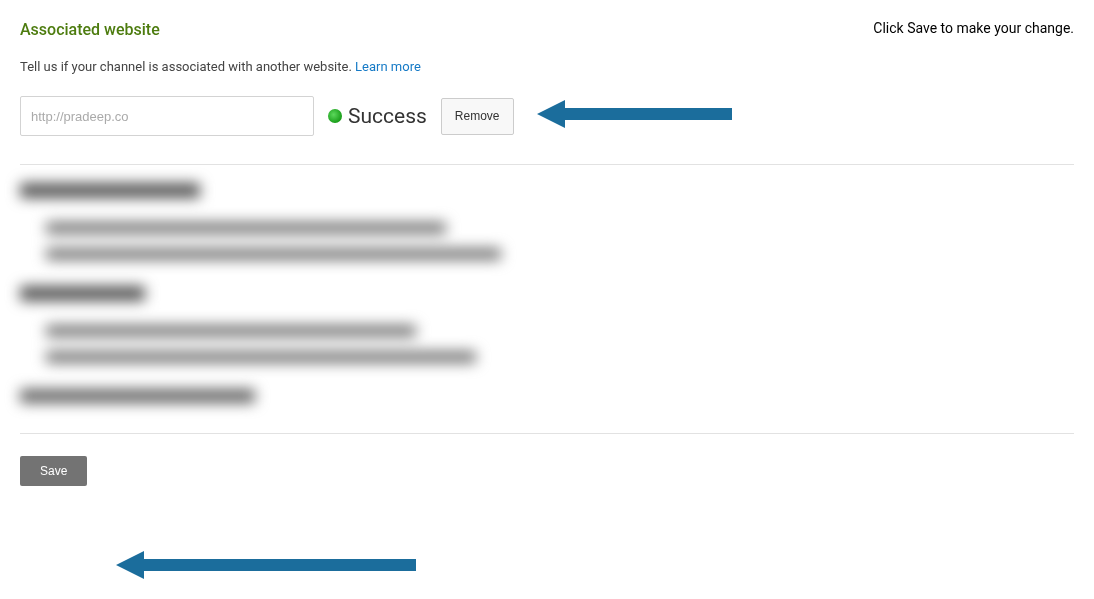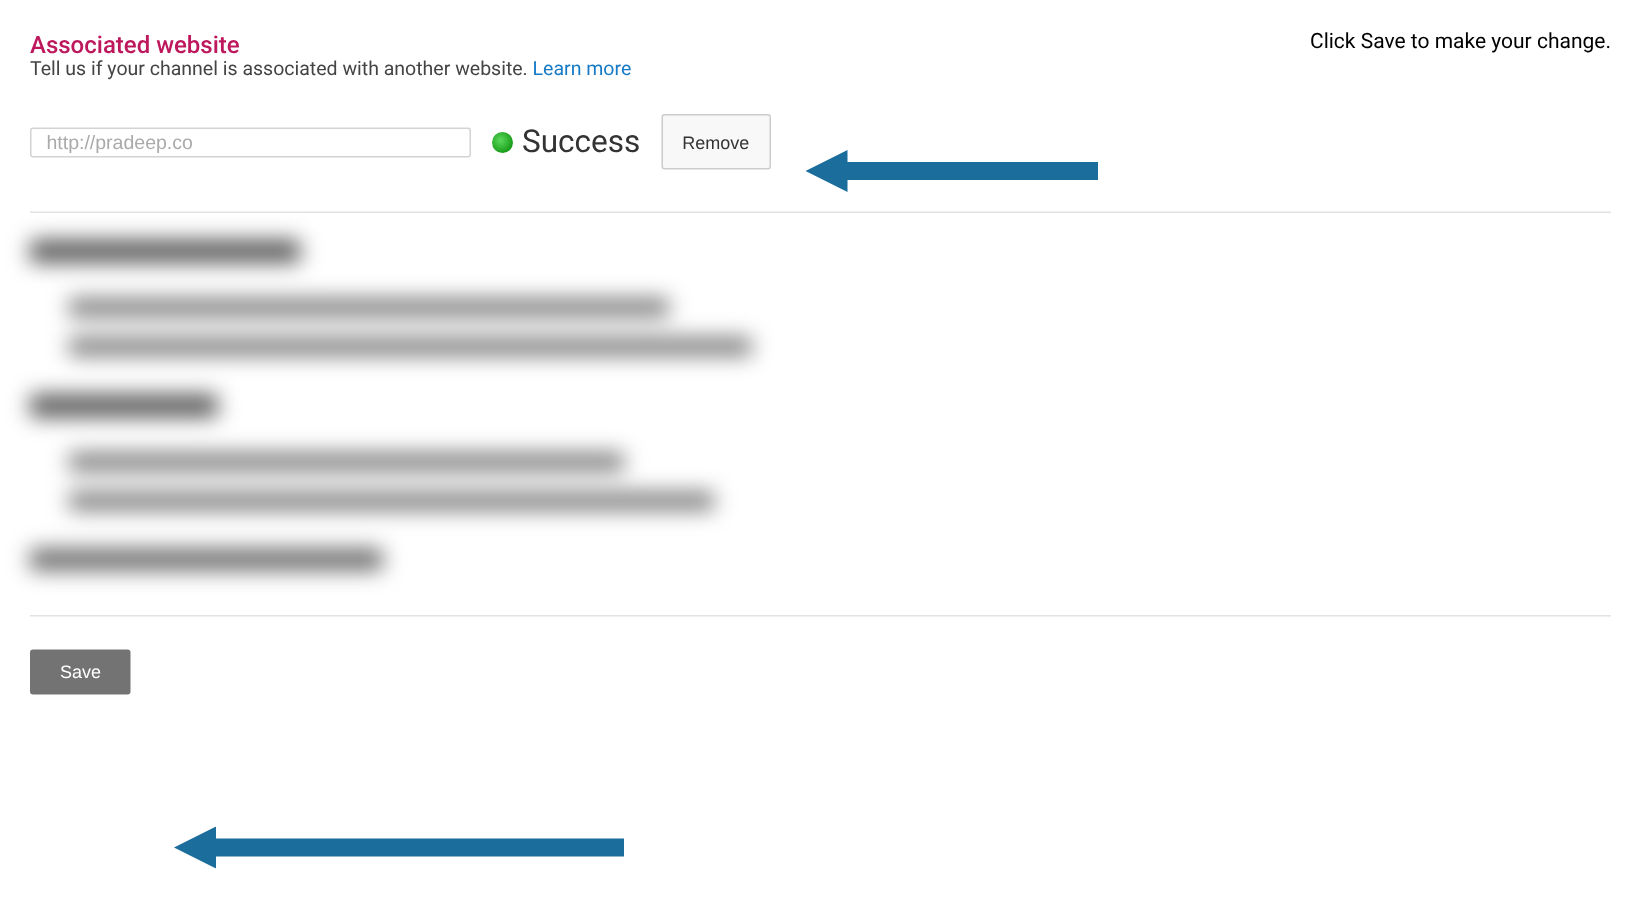--- a/index.html
+++ b/index.html
@@ -16,22 +16,22 @@
       position: relative;
     }
     .top-row {
       display: flex;
       justify-content: space-between;
       align-items: flex-start;
     }
     .section-title {
       font-size: 16px;
       font-weight: 500;
-      color: #be185d;
-      margin-bottom: 0;
+      color: #4d7c0f;
+      margin-bottom: 20px;
     }
     .notice-text {
       color: #000000;
       font-size: 14px;
     }
     .subtext {
       font-size: 13px;
       color: #444444;
       margin-bottom: 22px;
     }
@@ -39,21 +39,21 @@
       color: #167ac6;
       cursor: pointer;
     }
     .input-row {
       display: flex;
       align-items: center;
       gap: 14px;
     }
     .website-input {
       width: 294px;
-      height: 20px;
+      height: 40px;
       border: 1px solid #d3d3d3;
       border-radius: 2px;
       padding: 0 10px;
       font-size: 13px;
       color: #aaaaaa;
     }
     .status-group {
       display: flex;
       align-items: center;
       gap: 6px;

